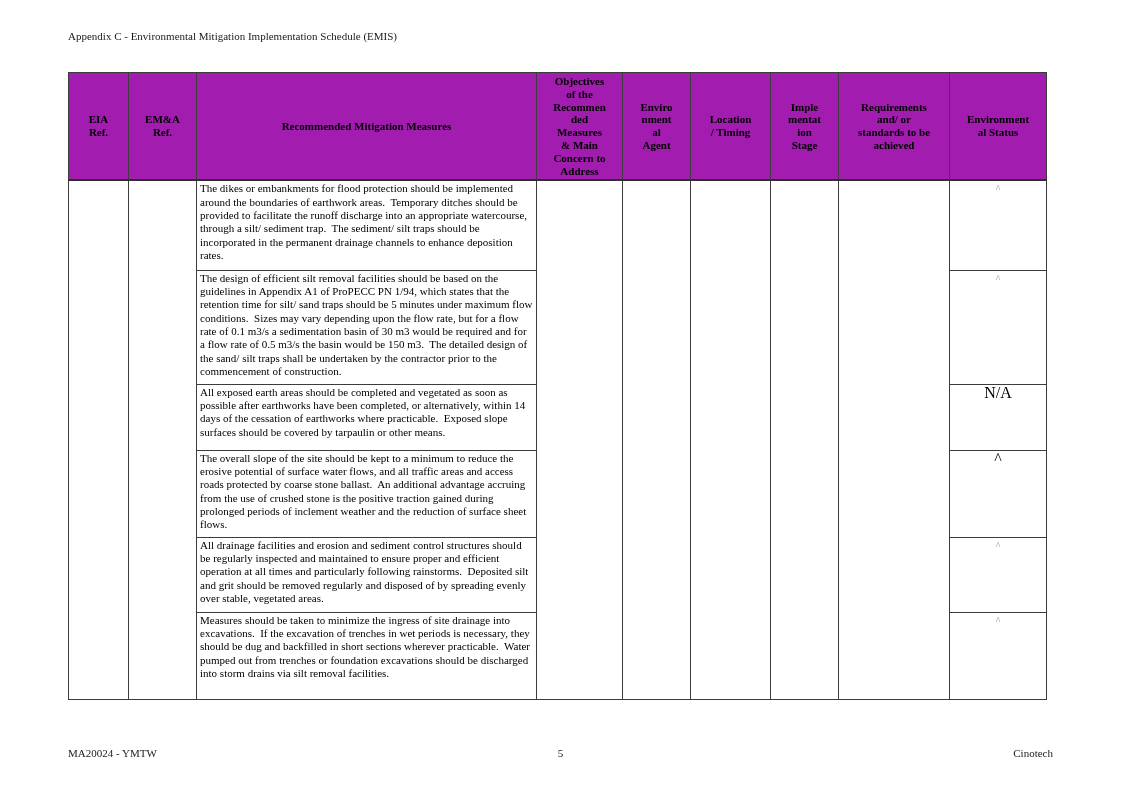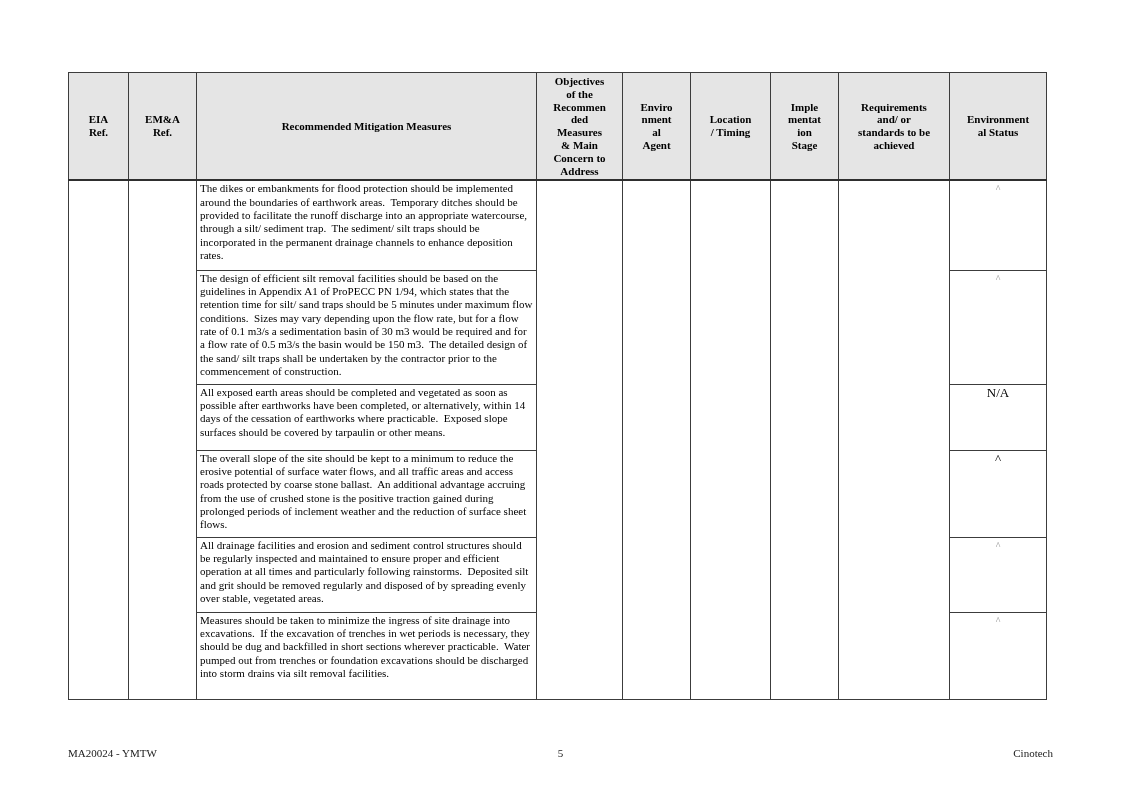--- a/index.html
+++ b/index.html
@@ -21,21 +21,21 @@
   table.emis {
     position:absolute; left:68px; top:72px;
     width:978px;
     border-collapse:collapse;
     table-layout:fixed;
   }
   table.emis th, table.emis td {
     border:1px solid #3c3c3c;
   }
   table.emis thead th {
-    background:#e5e5e5;
+    background:#a21caf;
     font-weight:bold;
     font-size:11px;
     line-height:12.8px;
     text-align:center;
     vertical-align:middle;
     padding:2px 16px;
     overflow-wrap:anywhere;
     word-wrap:break-word;
     border-bottom:2px solid #2e2e2e;
     height:64px;
@@ -49,21 +49,21 @@
     padding:1px 3px 0 3px;
     line-height:13.3px;
     white-space:pre-wrap;
   }
   td.status-cell {
     text-align:center;
     padding-top:2px;
     line-height:12px;
   }
   td.status-cell.caret { color:#8f8f8f; font-size:10px; }
-  td.status-cell.na { color:#000; font-size:13px; }
+  td.status-cell.na { color:#000; font-size:16px; }
   td.empty-cell { background:#fff; }
 
   tr.r0 { height:90px; }
   tr.r1 { height:114px; }
   tr.r2 { height:66px; }
   tr.r3 { height:87px; }
   tr.r4 { height:75px; }
   tr.r5 { height:87px; }
 
   .footer {
@@ -72,20 +72,21 @@
   }
   .footer .f-left   { position:absolute; left:0; top:0; }
   .footer .f-center { position:absolute; left:0; top:0; width:985px; text-align:center; }
   .footer .f-right  { position:absolute; right:0; top:0; }
 </style>
 </head>
 <body>
 
 <div class="page">
 
+  <div class="doc-title">Appendix C - Environmental Mitigation Implementation Schedule (EMIS)</div>
 
   <table class="emis">
     <colgroup>
       <col style="width:60px">
         <col style="width:68px">
         <col style="width:340px">
       <col style="width:86px">
         <col style="width:68px">
         <col style="width:80px">
       <col style="width:68px">

